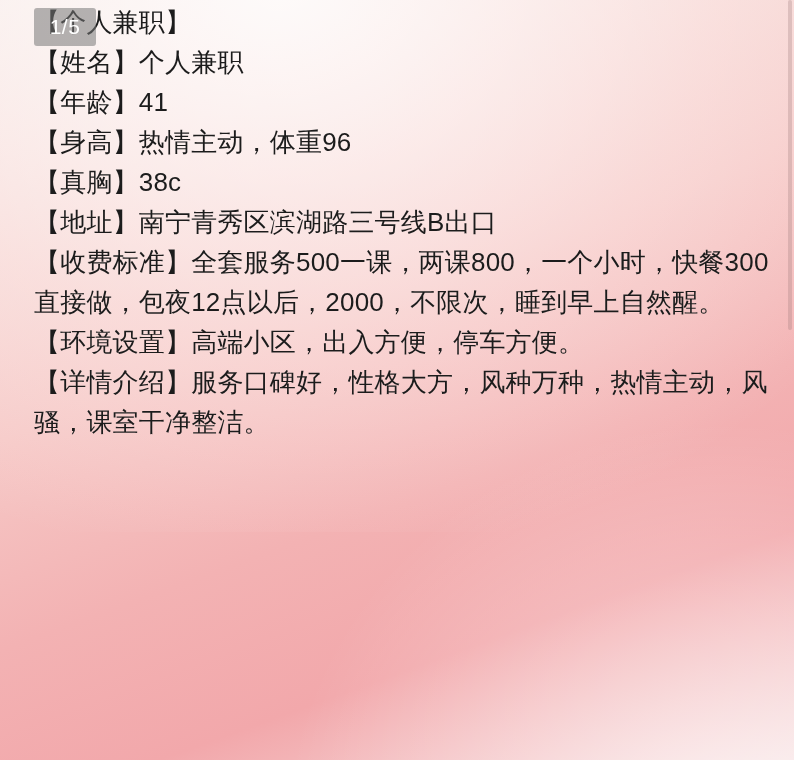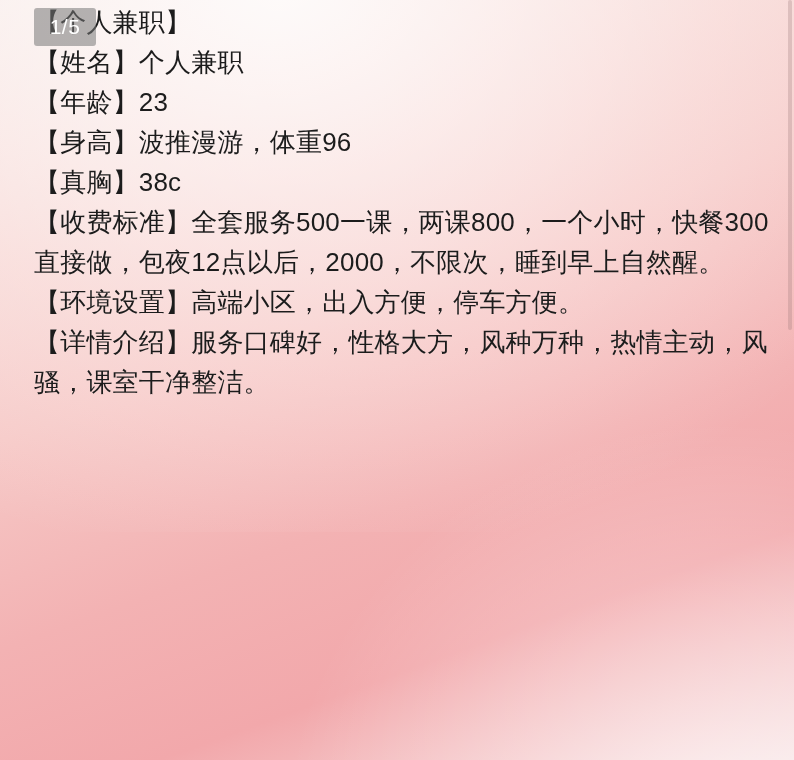--- a/index.html
+++ b/index.html
@@ -86,21 +86,22 @@
 
 <div id="page">
 
   <div id="page-counter">1/5</div>
 
   <div id="scroll-hint"></div>
 
   <div id="content">
     <div class="line">【个人兼职】</div>
     <div class="line">【姓名】个人兼职</div>
-    <div class="line">【年龄】23</div>
-    <div class="line">【身高】波推漫游，体重96</div>
+    <div class="line">【年龄】41</div>
+    <div class="line">【身高】热情主动，体重96</div>
     <div class="line">【真胸】38c</div>
+    <div class="line">【地址】南宁青秀区滨湖路三号线B出口</div>
     <div class="line">【收费标准】全套服务500一课，两课800，一个小时，快餐300直接做，包夜12点以后，2000，不限次，睡到早上自然醒。</div>
     <div class="line">【环境设置】高端小区，出入方便，停车方便。</div>
     <div class="line">【详情介绍】服务口碑好，性格大方，风种万种，热情主动，风骚，课室干净整洁。</div>
   </div>
 
 </div>
 
 </body></html>

